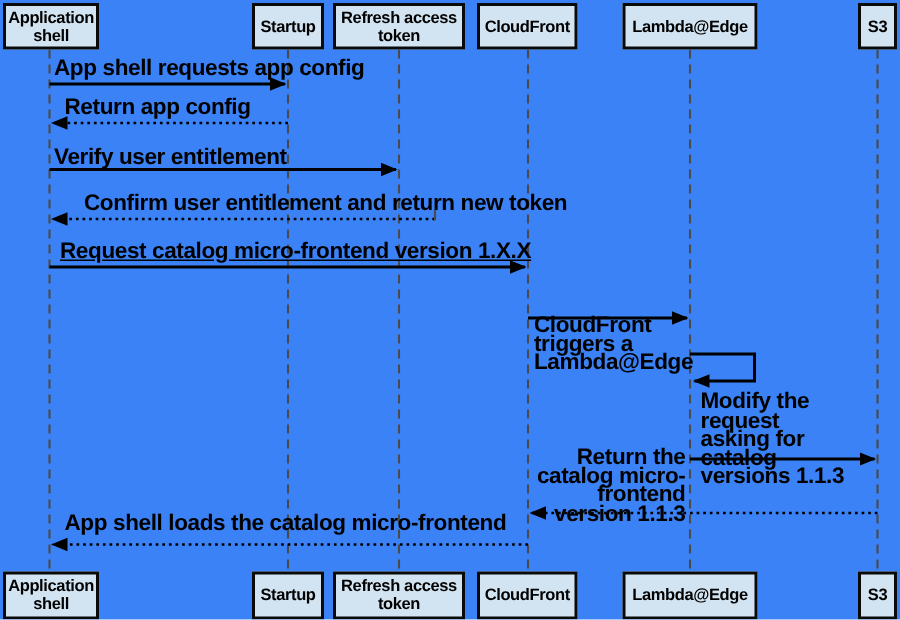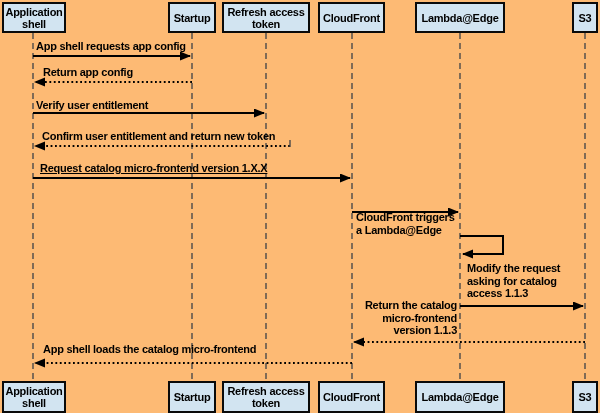--- a/index.html
+++ b/index.html
@@ -1,31 +1,31 @@
 <!DOCTYPE html>
 <html><head>
 <meta charset="utf-8">
 <style>
   html,body { margin:0; padding:0; background:#fff; }
   .stage {
-    position:relative; width:600px; height:413px; background:#fdba74;
+    position:relative; width:600px; height:413px; background:#3b82f6;
     font-family:"Liberation Sans", sans-serif; font-weight:bold; color:#000;
     overflow:hidden;
   }
   .lines-layer { position:absolute; left:0; top:0; width:600px; height:413px; }
   .actor {
     position:absolute; box-sizing:border-box; height:31px;
     border:2px solid #0a0a0a; background:#d2e4f1;
     display:flex; align-items:center; justify-content:center;
     text-align:center; font-size:11px; line-height:12px; letter-spacing:-0.25px;
     padding:0 2px;
   }
   .actor.bottom { height:32px; }
   .msg-label {
-    position:absolute; font-size:11px; line-height:12.5px;
+    position:absolute; font-size:15px; line-height:12.5px;
     letter-spacing:-0.25px; white-space:nowrap; color:#000;
   }
   .msg-label.wrap { white-space:normal; }
   .lifeline { stroke:#4a4a4a; stroke-width:1.4; stroke-dasharray:6 4; }
   .msg-solid  { stroke:#000; stroke-width:2; fill:none; }
   .msg-dotted { stroke:#000; stroke-width:1.8; stroke-dasharray:1.8 2.6; fill:none; }
   .tail-tick  { stroke:#4a4a4a; stroke-width:1.4; }
 </style>
 </head>
 <body>
@@ -69,20 +69,20 @@
   <div class="actor bottom" style="left:2px;   top:381px; width:64px;">Application shell</div>
   <div class="actor bottom" style="left:168px; top:381px; width:48px;">Startup</div>
   <div class="actor bottom" style="left:222px; top:381px; width:88px;">Refresh access token</div>
   <div class="actor bottom" style="left:318px; top:381px; width:67px;">CloudFront</div>
   <div class="actor bottom" style="left:415px; top:381px; width:90px;">Lambda@Edge</div>
   <div class="actor bottom" style="left:572px; top:381px; width:26px;">S3</div>
 
   <div class="msg-label" style="left:36px;  top:40px;">App shell requests app config</div>
   <div class="msg-label" style="left:43px;  top:66px;">Return app config</div>
   <div class="msg-label" style="left:36px;  top:99px;">Verify user entitlement</div>
-  <div class="msg-label" style="left:42px;  top:130px;">Confirm user entitlement and return new token</div>
+  <div class="msg-label" style="left:56px;  top:130px;">Confirm user entitlement and return new token</div>
   <div class="msg-label" style="left:40px;  top:162px;text-decoration:underline;">Request catalog micro-frontend version 1.X.X</div>
   <div class="msg-label wrap" style="left:356px; top:183px; width:102px;margin-top:28px;">CloudFront triggers a Lambda@Edge</div>
-  <div class="msg-label wrap" style="left:467px; top:262px; width:98px;">Modify the request asking for catalog access 1.1.3</div>
+  <div class="msg-label wrap" style="left:467px; top:262px; width:98px;">Modify the request asking for catalog versions 1.1.3</div>
   <div class="msg-label wrap" style="left:357px; top:299px; width:100px;text-align:right;">Return the catalog micro-frontend version 1.1.3</div>
   <div class="msg-label" style="left:43px;  top:343px;">App shell loads the catalog micro-frontend</div>
 
 </div>
 
 </body></html>

